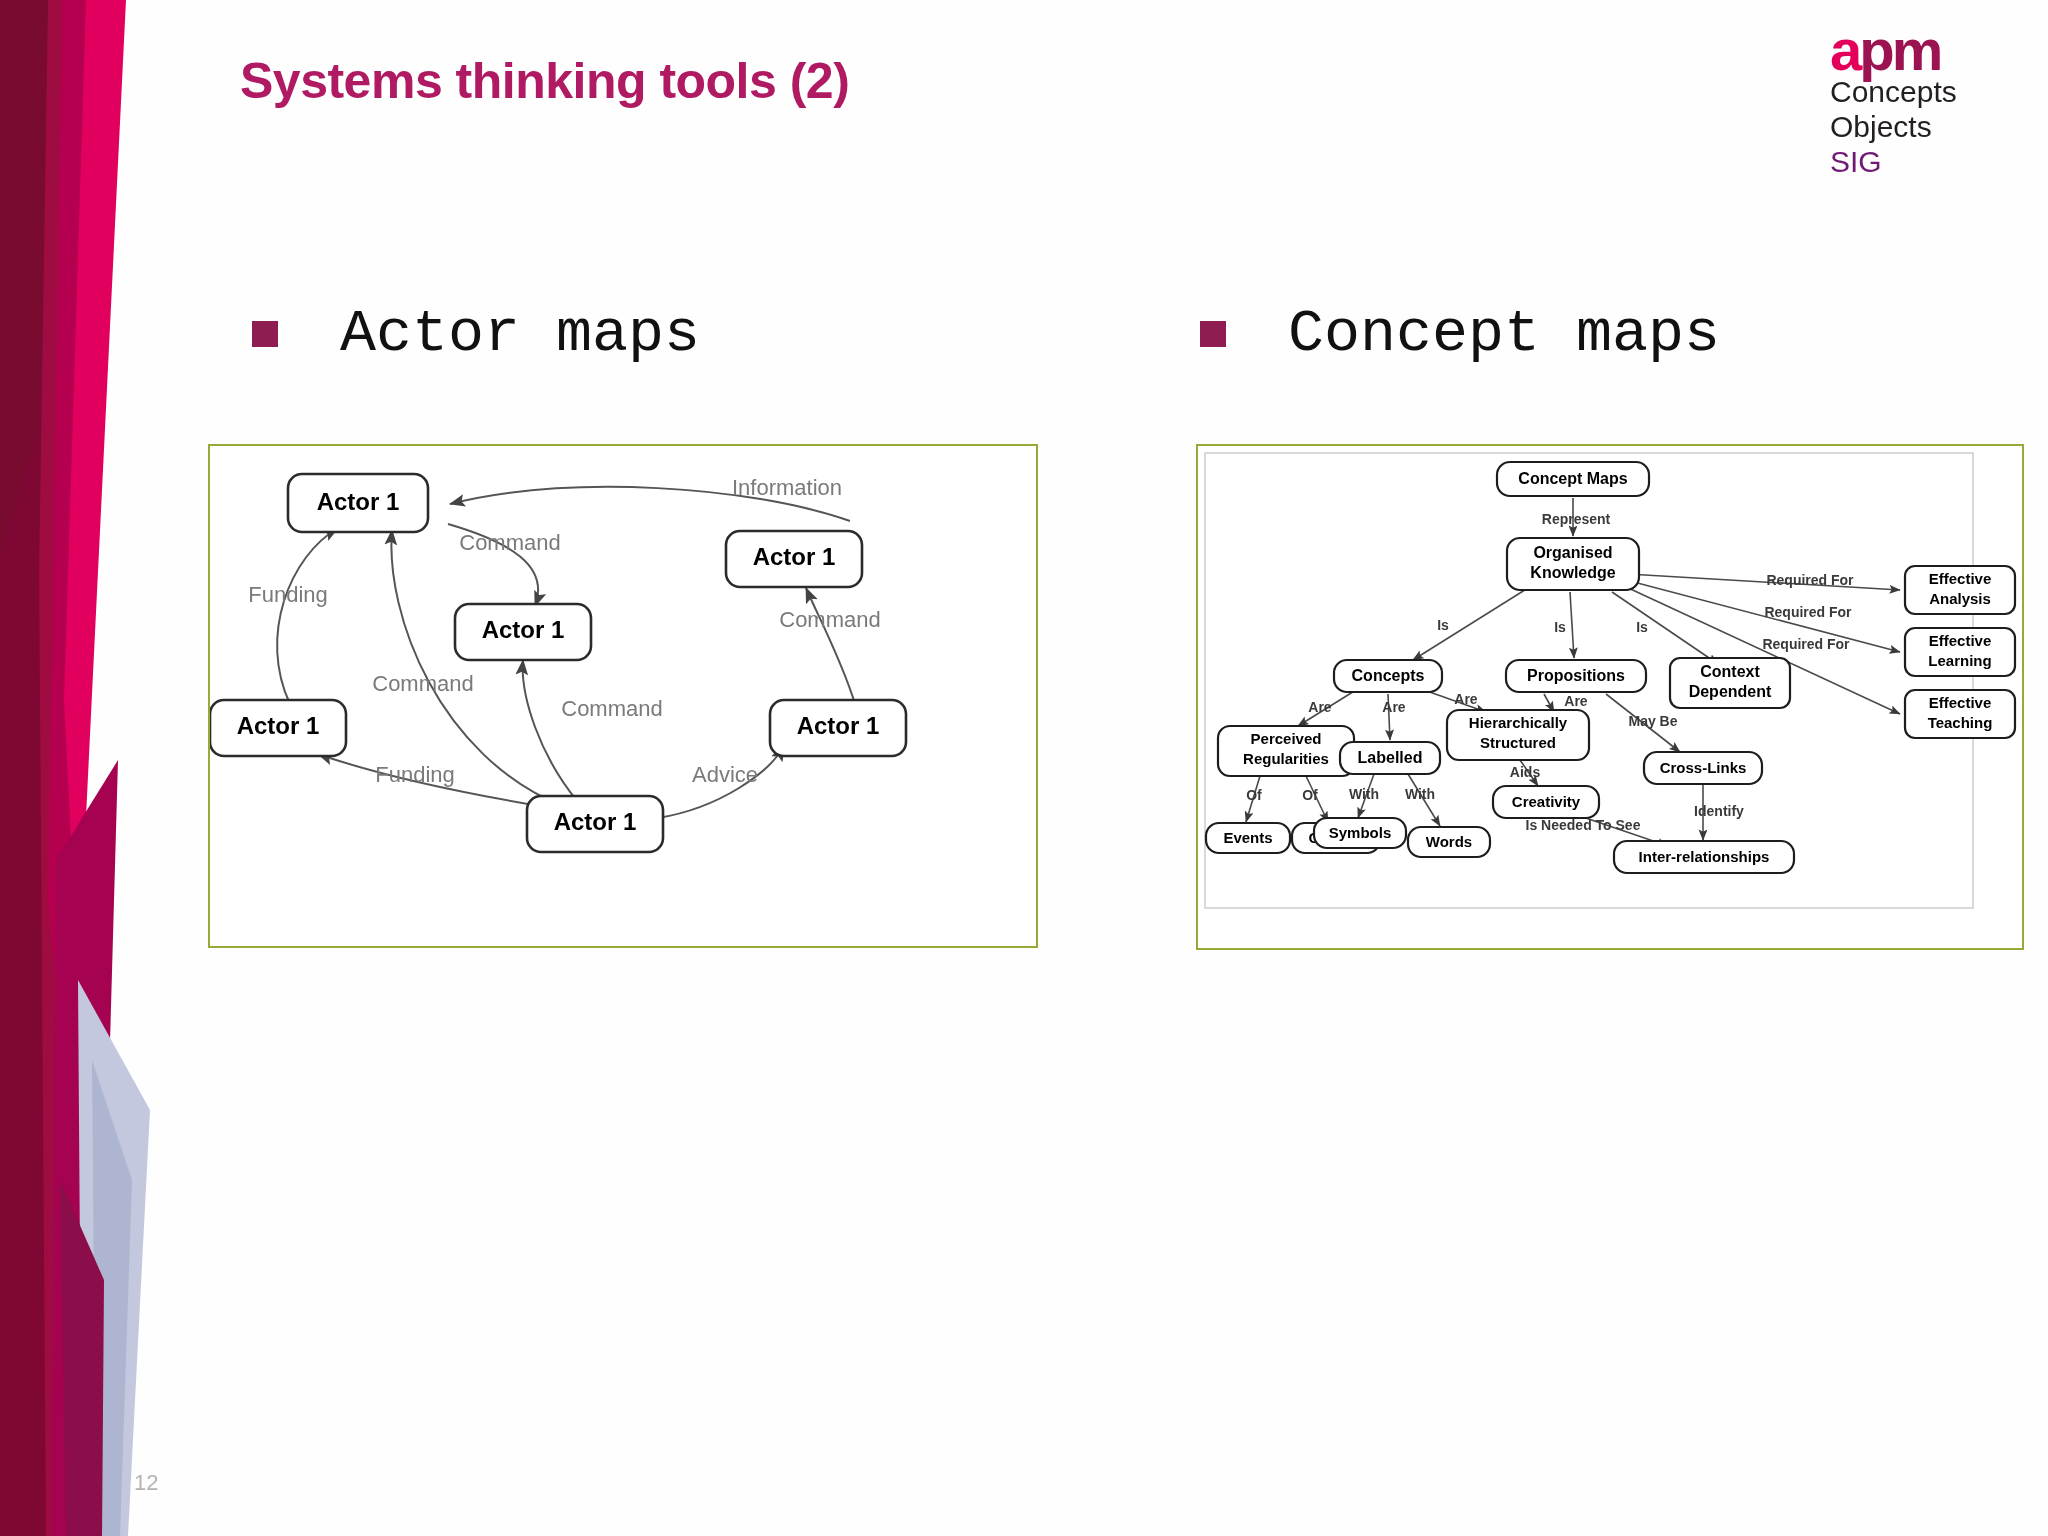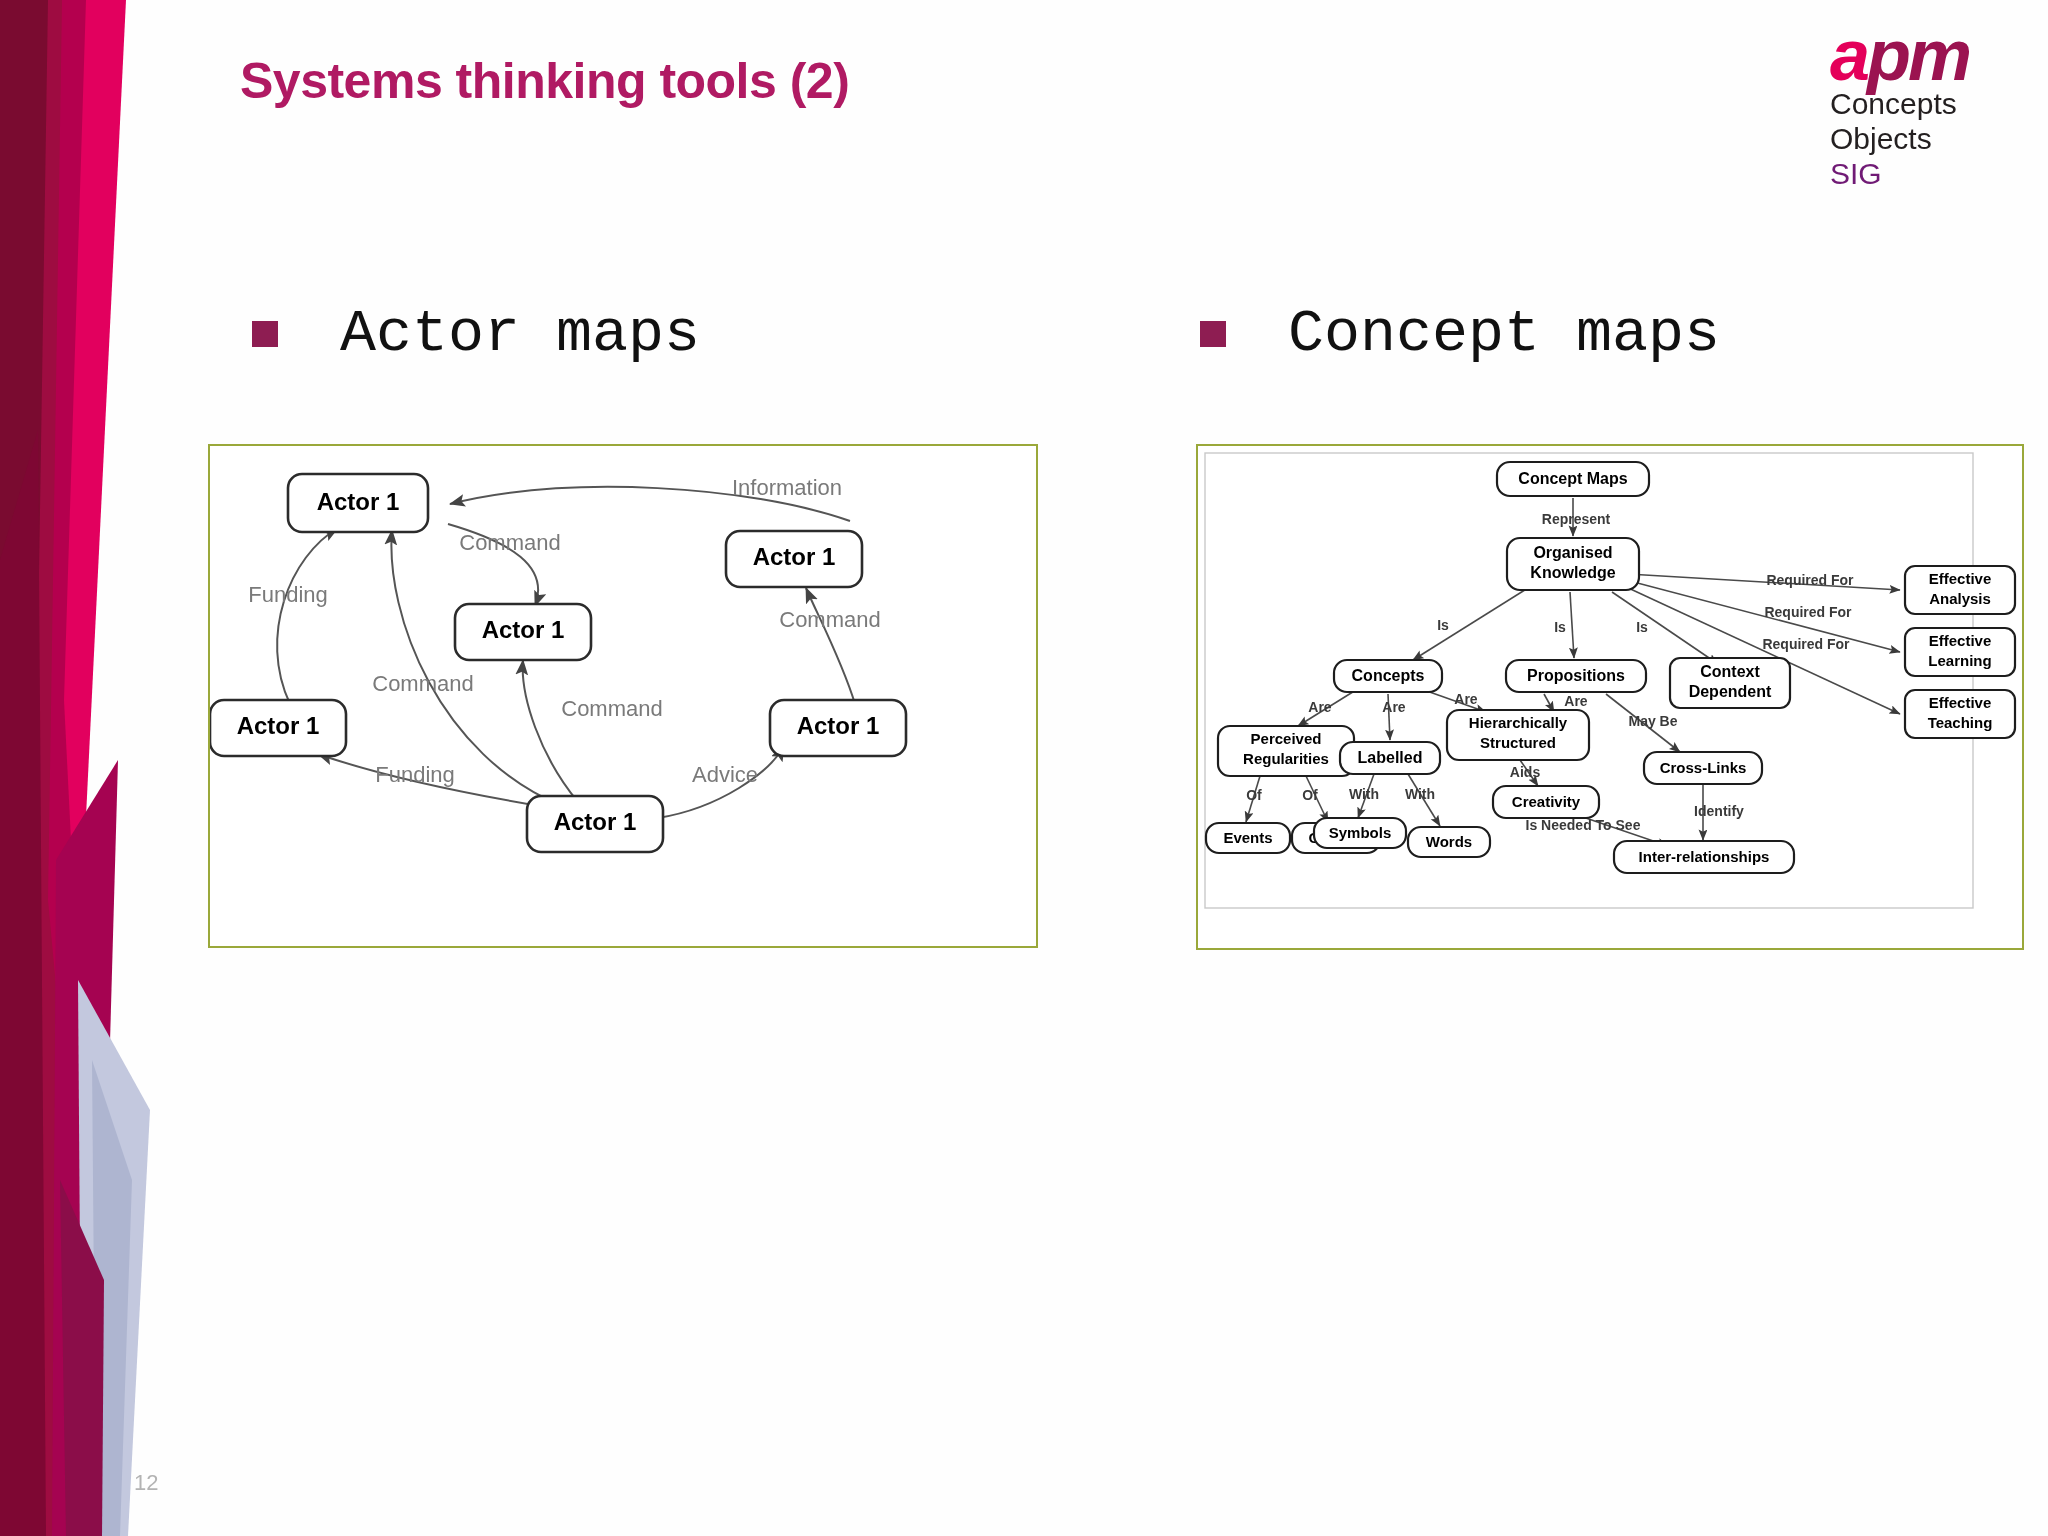--- a/index.html
+++ b/index.html
@@ -28,23 +28,22 @@
     font-weight: bold;
     color: #B01A63;
     letter-spacing: -0.5px;
     white-space: nowrap;
     margin-top: 28px;
   }
 
   
   .logo { position: absolute; left: 1830px; top: 25px; width: 210px; }
   .logo-apm {
-    font-size: 72px; font-weight: bold; line-height: 0.85;
+    font-size: 58px; font-weight: bold; line-height: 0.85;
     letter-spacing: -3px;
-    font-style: italic;
   }
   .logo-a { color: #E4005A; }
   .logo-pm { color: #9B1350; }
   .logo-line {
     font-size: 30px; color: #231f20; line-height: 1.17;
     font-weight: normal; letter-spacing: 0px;
   }
   .logo-sig { font-size: 30px; color: #701a75; line-height: 1.17; }
 
   

